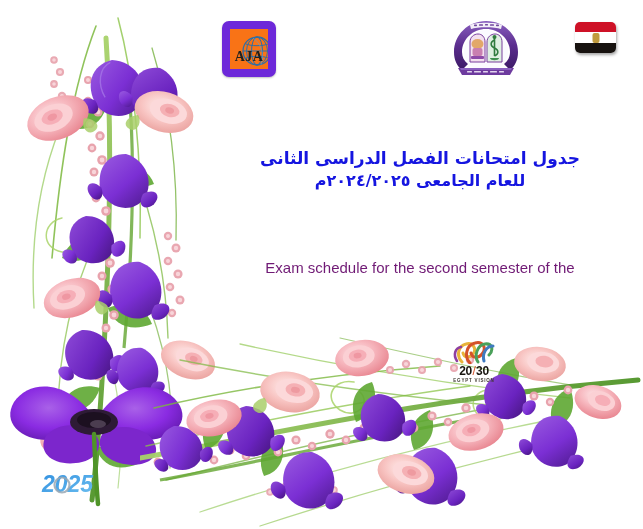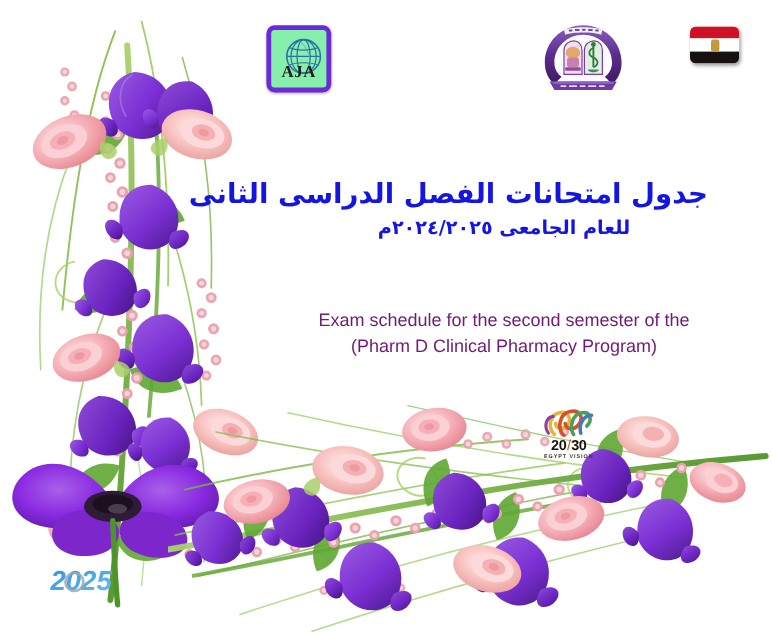--- a/index.html
+++ b/index.html
@@ -21,23 +21,23 @@
   .logo-aja {
     position: absolute;
     left: 222px;
     top: 21px;
     width: 54px;
     height: 56px;
   }
   .aja-frame {
     position: absolute;
     inset: 0;
-    border: 4px solid #6d28d9;
+    border: 8px solid #6d28d9;
     border-radius: 7px;
-    background: #86efac;
+    background: #f97316;
     box-shadow: 0 1px 2px rgba(0,0,0,0.25);
     overflow: hidden;
   }
   .aja-globe {
     position: absolute;
     left: 9px;
     top: 6px;
     width: 36px;
     height: 32px;
   }
@@ -130,21 +130,21 @@
     left: 250px;
     top: 146px;
     width: 340px;
     text-align: center;
     direction: rtl;
     color: #1515e0;
     font-family: "DejaVu Sans", "Liberation Sans", sans-serif;
     font-weight: 700;
   }
   .ar-line { line-height: 1.42; white-space: nowrap; }
-  .ar-1 { font-size: 23px; }
+  .ar-1 { font-size: 17px; }
   .ar-2 { font-size: 16px; }
   .ar-3 { font-size: 16px; }
 
   .english-block {
     position: absolute;
     left: 205px;
     top: 257px;
     width: 430px;
     text-align: center;
     color: #701a75;
@@ -696,21 +696,20 @@
     <div class="flag-eagle"></div>
   </div>
 
   <div class="arabic-block">
     <div class="ar-line ar-1">جدول امتحانات الفصل الدراسى الثانى</div>
     <div class="ar-line ar-2">للعام الجامعى ٢٠٢٤/٢٠٢٥م</div>
   </div>
 
   <div class="english-block">
     <div class="en-line">Exam schedule for the second semester of the</div>
-    <div class="en-line">(Pharm D Clinical Pharmacy Program)</div>
   </div>
 
   <div class="logo-vision">
     <svg class="vision-swirl" viewBox="0 0 52 24" xmlns="http://www.w3.org/2000/svg">
       <path d="M14 22 C8 16, 10 6, 18 4 C25 2, 29 9, 25 14 C22 18, 16 18, 15 13" fill="none" stroke="#e8b33a" stroke-width="3" stroke-linecap="round"></path>
       <path d="M22 23 C16 17, 18 5, 27 3 C35 1, 39 8, 34 14 C30 19, 24 18, 23 13" fill="none" stroke="#d4522a" stroke-width="3" stroke-linecap="round"></path>
       <path d="M30 22 C26 16, 29 5, 37 4 C44 3, 46 10, 41 15" fill="none" stroke="#4aa05a" stroke-width="3" stroke-linecap="round"></path>
       <path d="M36 21 C34 14, 38 6, 45 6" fill="none" stroke="#3f7bbf" stroke-width="3" stroke-linecap="round"></path>
       <path d="M9 21 C5 15, 7 8, 13 7" fill="none" stroke="#8e3fa0" stroke-width="2.6" stroke-linecap="round"></path>
     </svg>

